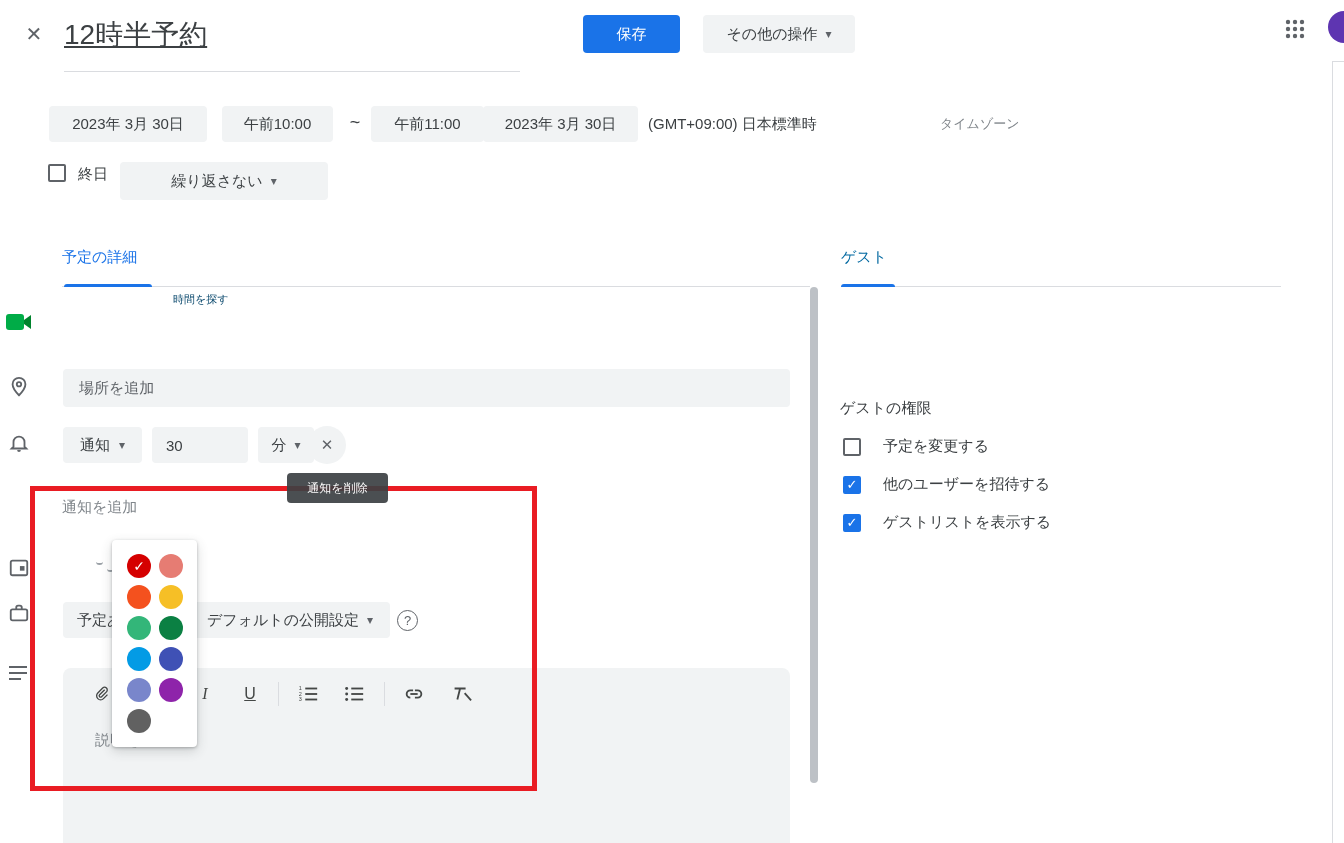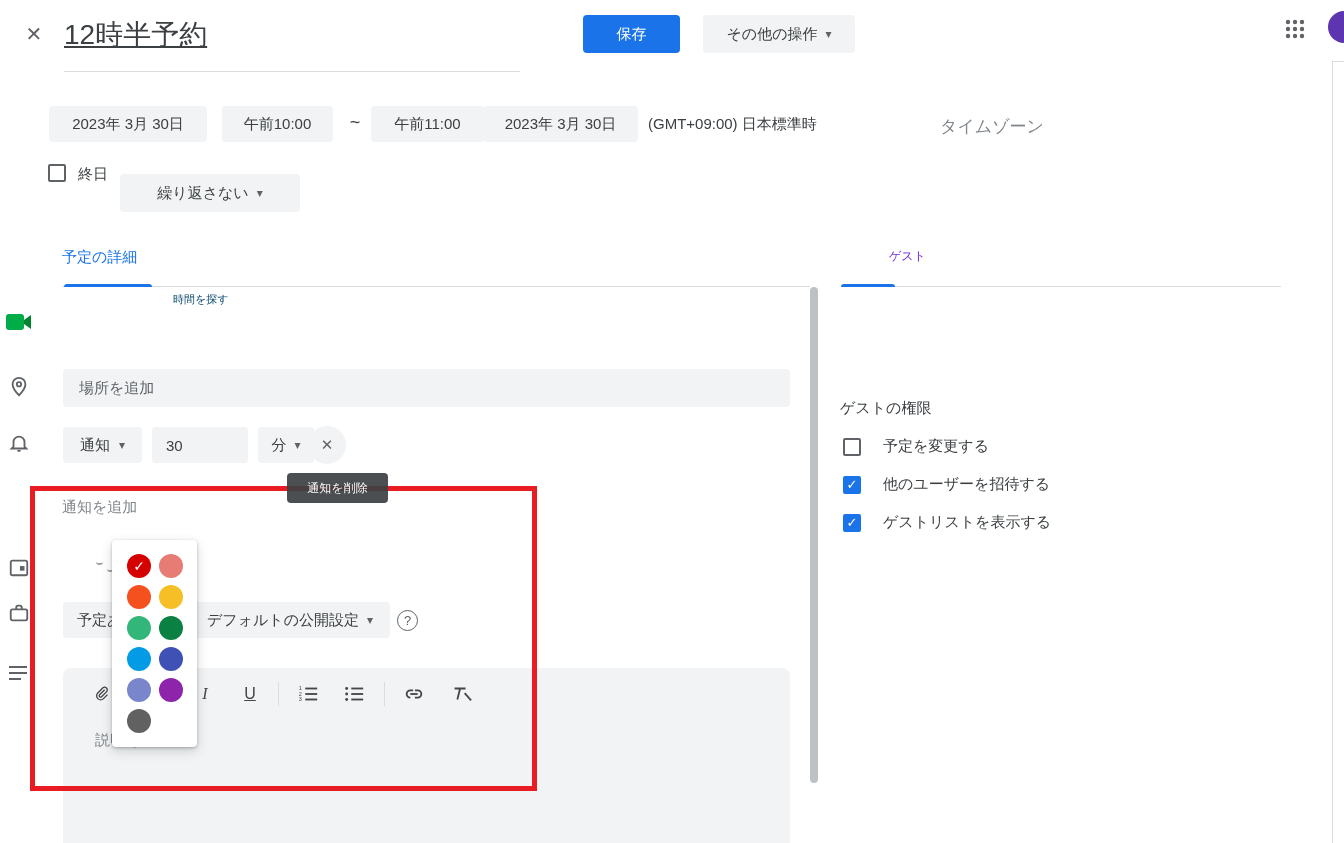--- a/index.html
+++ b/index.html
@@ -73,35 +73,35 @@
 
   <div class="abs" style="left:1332px; top:61px; width:1px; height:782px; background:#dadce0;"></div>
   <div class="abs divider" style="left:1332px; top:61px; width:12px;"></div>
 
   <div class="abs pill" style="left:49px; top:106px; width:158px; height:36px;">2023年 3月 30日</div>
   <div class="abs pill" style="left:222px; top:106px; width:111px; height:36px;">午前10:00</div>
   <div class="abs" style="left:344px; top:112px; width:22px; font-size:18px; color:#3c4043; text-align:center;">~</div>
   <div class="abs pill" style="left:371px; top:106px; width:113px; height:36px;">午前11:00</div>
   <div class="abs pill" style="left:483px; top:106px; width:155px; height:36px;">2023年 3月 30日</div>
   <div class="abs" style="left:648px; top:115px; font-size:15px; color:#3c4043;">(GMT+09:00) 日本標準時</div>
-  <div class="abs" style="left:940px; top:115px; font-size:17px; color:#80868b; cursor:pointer;">タイムゾーン</div>
+  <div class="abs" style="left:940px; top:115px; font-size:13px; color:#80868b; cursor:pointer;">タイムゾーン</div>
 
   <div class="abs chk" style="left:48px; top:164px;"></div>
   <div class="abs" style="left:78px; top:165px; font-size:15px; color:#3c4043;">終日</div>
-  <div class="abs pill" style="left:120px; top:174px; width:180px; height:38px; cursor:pointer;">
+  <div class="abs pill" style="left:120px; top:162px; width:208px; height:38px; cursor:pointer;">
     <span>繰り返さない</span>
     <span class="arrow">▾</span>
   </div>
 
   <div class="abs" style="left:62px; top:248px; font-size:15px; color:#1a73e8; cursor:pointer;">予定の詳細</div>
   <div class="abs" style="left:173px; top:248px; font-size:11px; color:#0c4a6e; cursor:pointer;margin-top:44px;">時間を探す</div>
   <div class="abs divider" style="left:62px; top:286px; width:748px;"></div>
   <div class="abs tab-underline" style="left:64px; top:284px; width:88px;"></div>
 
-  <div class="abs" style="left:841px; top:248px; font-size:12px; color:#6d28d9; cursor:pointer;margin-left:48px;">ゲスト</div>
+  <div class="abs" style="left:841px; top:248px; font-size:15px; color:#0369a1; cursor:pointer;">ゲスト</div>
   <div class="abs divider" style="left:841px; top:286px; width:440px;"></div>
   <div class="abs tab-underline" style="left:841px; top:284px; width:54px;"></div>
 
   <div class="abs" style="left:5px; top:311px; width:28px; height:22px;">
     <svg width="28" height="22" viewBox="0 0 28 22">
       <rect x="1" y="3" width="18" height="16" rx="3" fill="#00ac47"></rect>
       <path d="M19 9l7-5v14l-7-5z" fill="#00832d"></path>
     </svg>
   </div>
 

